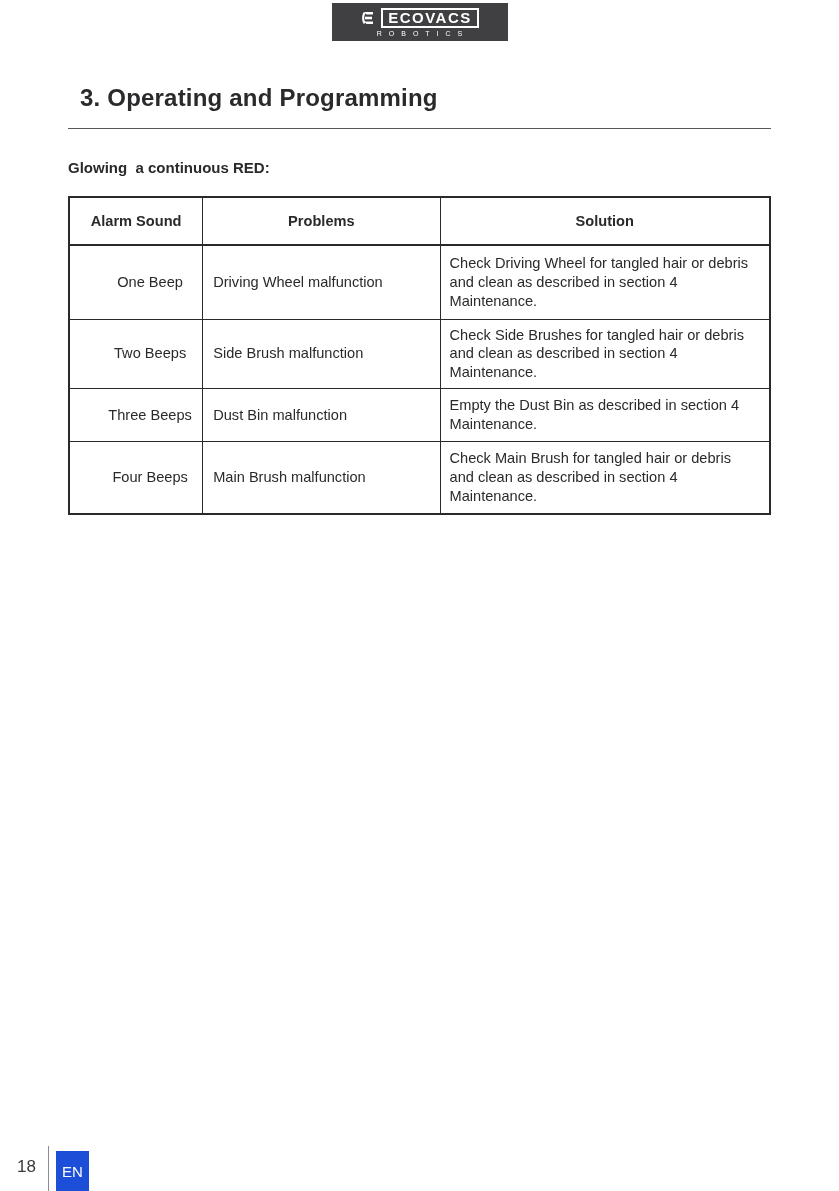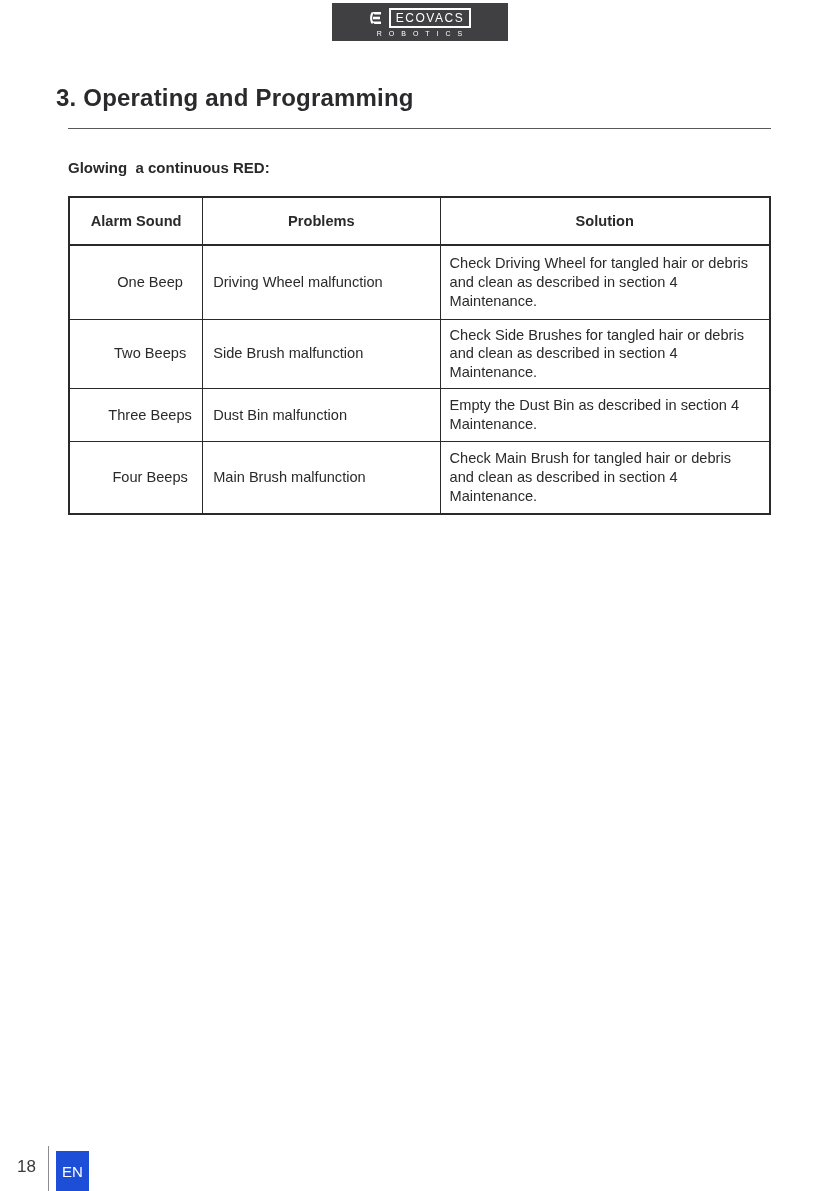--- a/index.html
+++ b/index.html
@@ -20,36 +20,36 @@
     width:176px; height:38px;
     background:#404042; color:#fff;
     display:flex; flex-direction:column; align-items:center; justify-content:center;
     padding:3px 8px;
   }
   .logo-top { display:flex; align-items:center; gap:5px; }
   .logo-icon svg { display:block; }
   .logo-brand {
     border:2px solid #fff;
     padding:0 5px;
-    font-weight:normal;
-    font-size:12px;
+    font-weight:bold;
+    font-size:15px;
     letter-spacing:1.5px;
     line-height:16px;
   }
   .logo-sub {
     font-size:7px;
     letter-spacing:7px;
     margin-top:2px;
     padding-left:7px; 
     color:#fff;
   }
 
   
   .heading {
-    position:absolute; left:56px; top:84px;
+    position:absolute; left:80px; top:84px;
     font-size:24px; font-weight:bold; color:#2a2a2c;
     letter-spacing:0.2px;
   }
   .heading-rule {
     position:absolute; left:68px; top:128px; width:703px;
     border:0; border-top:1px solid #58585a;
   }
   .intro {
     position:absolute; left:68px; top:159px;
     font-size:15px; font-weight:bold; color:#2a2a2c;

